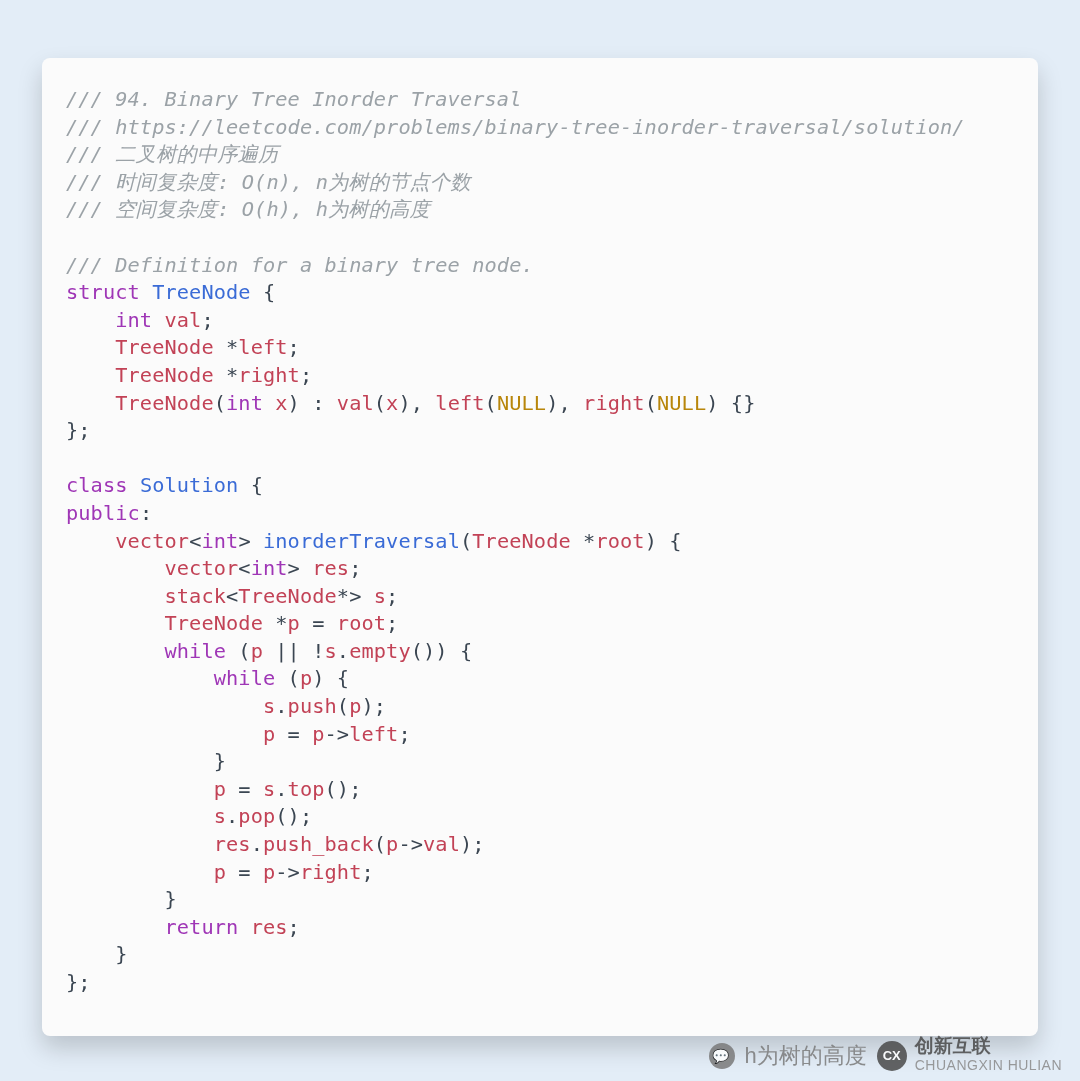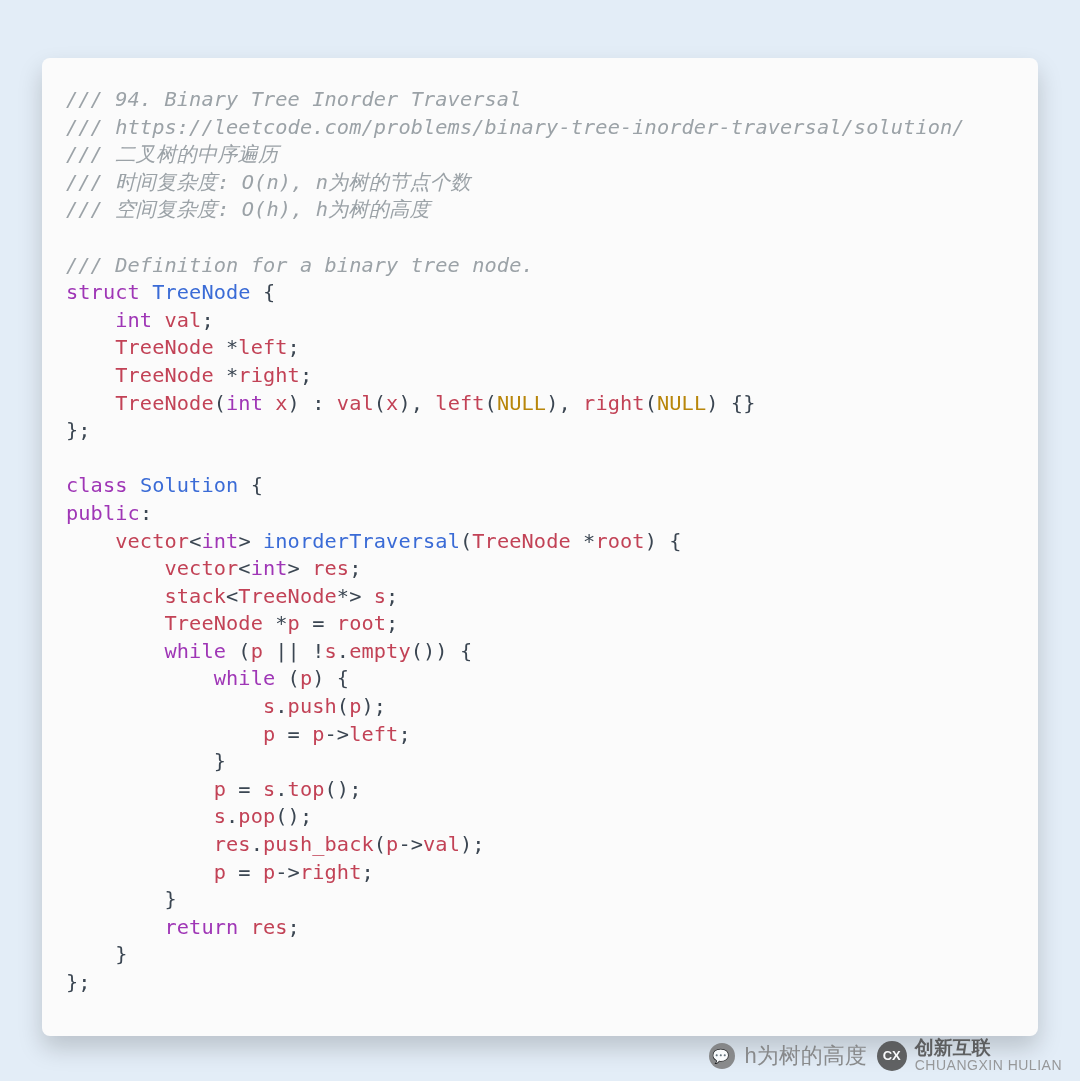--- a/index.html
+++ b/index.html
@@ -9,21 +9,21 @@
 .kw{color:#9f36b6}
 .ty{color:#3a6bd6}
 .fn{color:#3a6bd6}
 .id{color:#c24256}
 .num{color:#b8860b}
 .footer{position:absolute;right:18px;bottom:8px;display:flex;align-items:center;gap:10px;opacity:.85}
 .wechat{width:26px;height:26px;border-radius:50%;background:#7a7a7a;display:flex;align-items:center;justify-content:center;color:#fff;font-size:14px}
 .ftext{color:#7b7b7b;font-size:22px;font-family:"PingFang SC","Microsoft YaHei",sans-serif}
 .logo{display:flex;align-items:center;gap:8px}
 .lgicon{width:30px;height:30px;border-radius:50%;background:#4a4a4a;color:#fff;display:flex;align-items:center;justify-content:center;font-size:13px;font-family:sans-serif;font-weight:700}
-.lgtxt{color:#4a4a4a;font-size:19px;font-family:Liberation Sans, sans-serif;font-weight:600;line-height:1}
+.lgtxt{color:#4a4a4a;font-size:19px;font-family:Liberation Mono, monospace;font-weight:600;line-height:1}
 .lgsub{color:#8a8a8a;font-size:14px;font-family:sans-serif;letter-spacing:.5px}
 </style>
 </head>
 <body>
 
 <div class="card">
 <pre><span class="c">/// 94. Binary Tree Inorder Traversal</span>
 <span class="c">/// https://leetcode.com/problems/binary-tree-inorder-traversal/solution/</span>
 <span class="c">/// 二叉树的中序遍历</span>
 <span class="c">/// 时间复杂度: O(n), n为树的节点个数</span>

